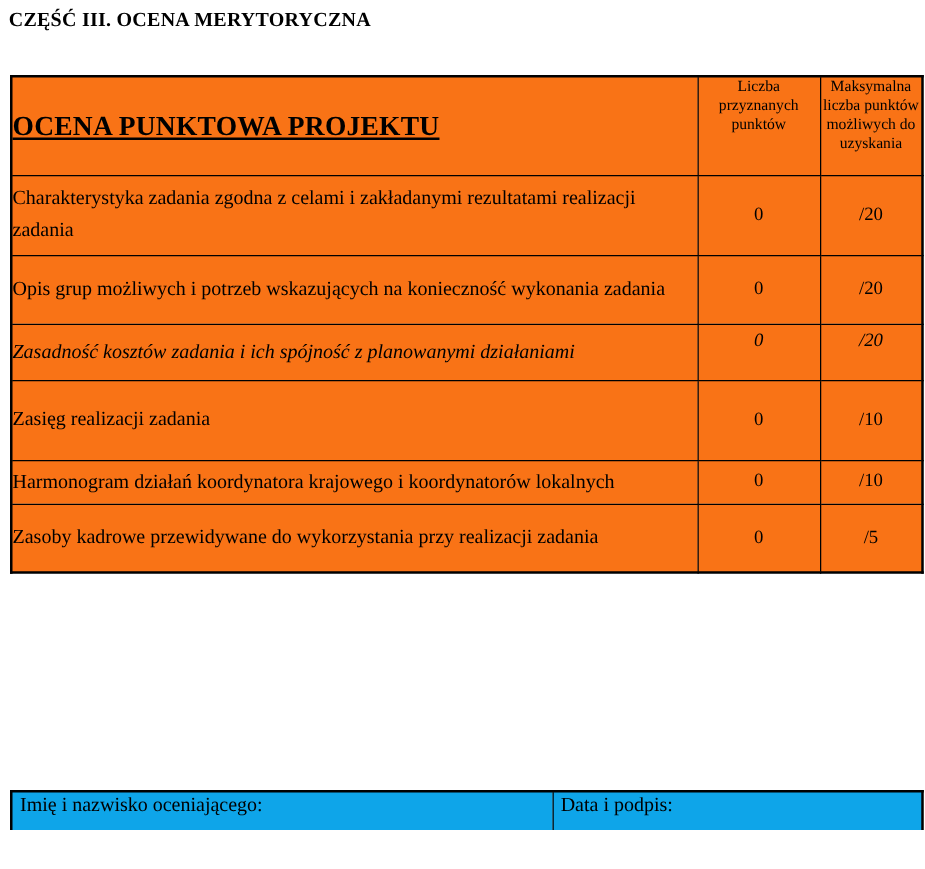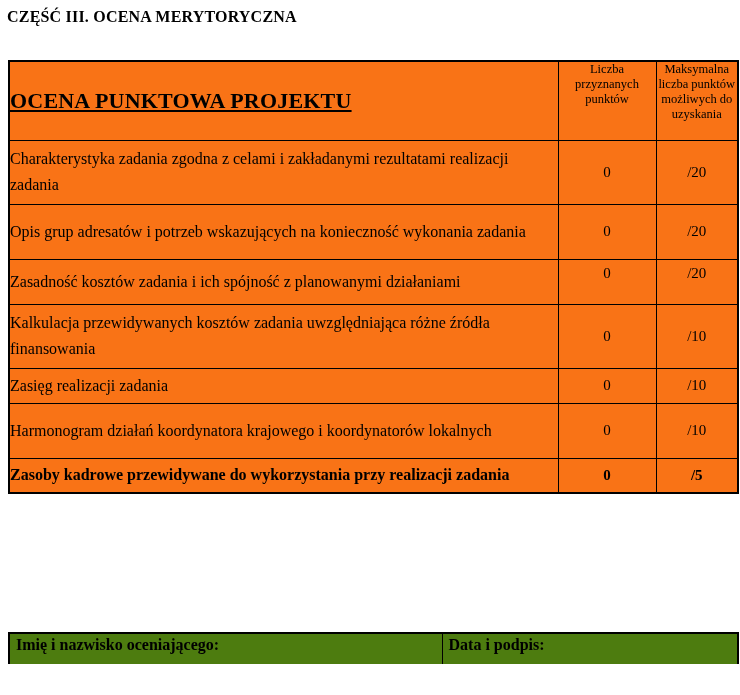--- a/index.html
+++ b/index.html
@@ -73,21 +73,21 @@
     text-align: left;
   }
   td.value {
     text-align: center;
     vertical-align: middle;
     font-size: 15px;
   }
   
   tbody#rows tr:nth-child(1) { height: 64px; }
   tbody#rows tr:nth-child(2) { height: 55px; }
-  tbody#rows tr:nth-child(3) { height: 45px; }
+  tbody#rows tr:nth-child(3) { height: 45px; font-style: italic; }
   tbody#rows tr:nth-child(4) { height: 64px; }
   tbody#rows tr:nth-child(5) { height: 35px; }
   tbody#rows tr:nth-child(6) { height: 55px; }
   tbody#rows tr:nth-child(7) { height: 35px; font-weight: bold; }
   tbody#rows tr:nth-child(8) { height: 35px; }
   tbody#rows tr:nth-child(9) { height: 61px; }
   
   tr.vtop-values td.value { vertical-align: top; padding-top: 5px; }
   
   tr.emphasis td.criteria {
@@ -106,22 +106,21 @@
     table-layout: fixed;
     border: 2px solid #000;
   }
   table.sign-table td {
     border: 1px solid #000;
     height: 59px;
     vertical-align: top;
     text-align: left;
     padding: 2px 4px 4px 6px;
     font-size: 16px;
-    background: #4d7c0f;
-    font-weight: bold;
+    background: #0ea5e9;
   }
   col.c-name { width: 433px; }
   col.c-date { width: 296px; }
 </style>
 </head>
 <body>
 
 <div class="page">
 
   <div class="doc-title">CZĘŚĆ III. OCENA MERYTORYCZNA</div>
@@ -139,33 +138,28 @@
         <th class="h-small">Maksymalna liczba punktów możliwych do uzyskania</th>
       </tr>
     </thead>
     <tbody id="rows">
         <tr>
           <td class="criteria">Charakterystyka zadania zgodna z celami i zakładanymi rezultatami realizacji zadania</td>
           <td class="value">0</td>
           <td class="value">/20</td>
         </tr>
         <tr>
-          <td class="criteria">Opis grup adresatów i potrzeb wskazujących na konieczność wykonania zadania</td>
+          <td class="criteria">Opis grup możliwych i potrzeb wskazujących na konieczność wykonania zadania</td>
           <td class="value">0</td>
           <td class="value">/20</td>
         </tr>
         <tr class="vtop-values">
           <td class="criteria">Zasadność kosztów zadania i ich spójność z planowanymi działaniami</td>
           <td class="value">0</td>
           <td class="value">/20</td>
-        </tr>
-        <tr>
-          <td class="criteria">Kalkulacja przewidywanych kosztów zadania uwzględniająca różne źródła finansowania</td>
-          <td class="value">0</td>
-          <td class="value">/10</td>
         </tr>
         <tr>
           <td class="criteria">Zasięg realizacji zadania</td>
           <td class="value">0</td>
           <td class="value">/10</td>
         </tr>
         <tr>
           <td class="criteria">Harmonogram działań koordynatora krajowego i koordynatorów lokalnych</td>
           <td class="value">0</td>
           <td class="value">/10</td>

